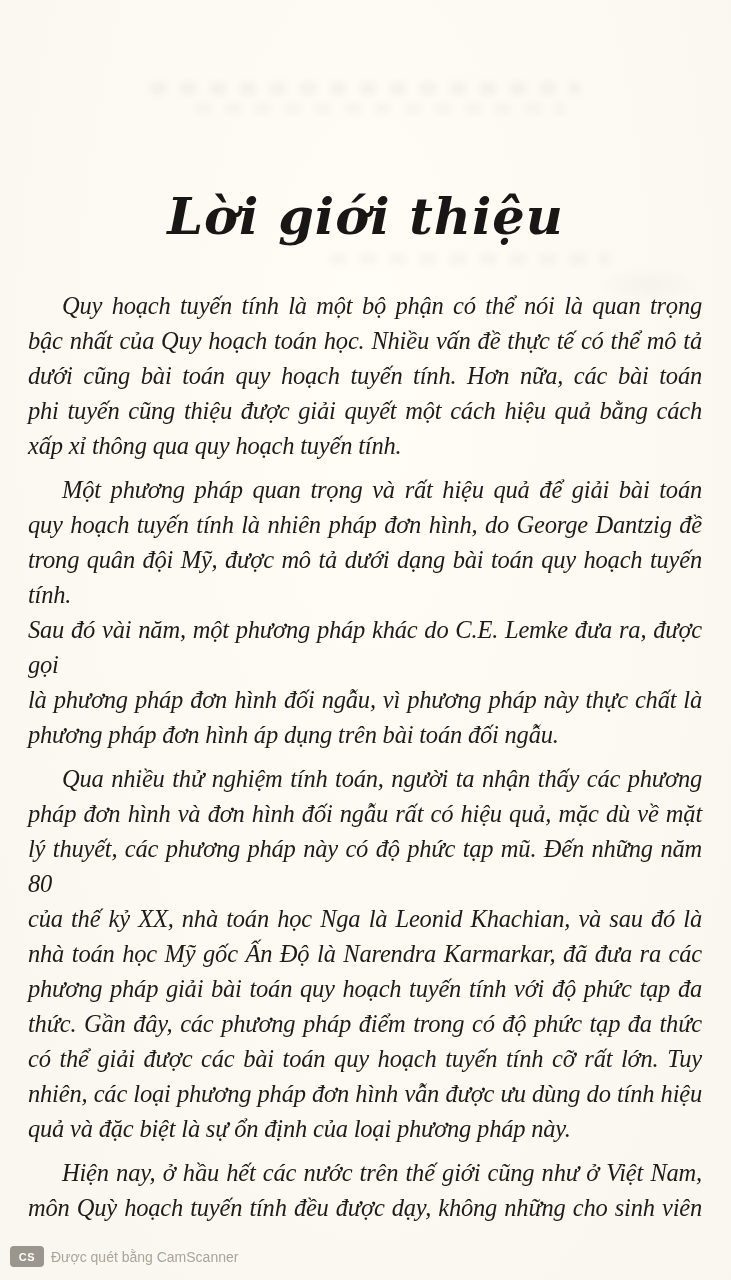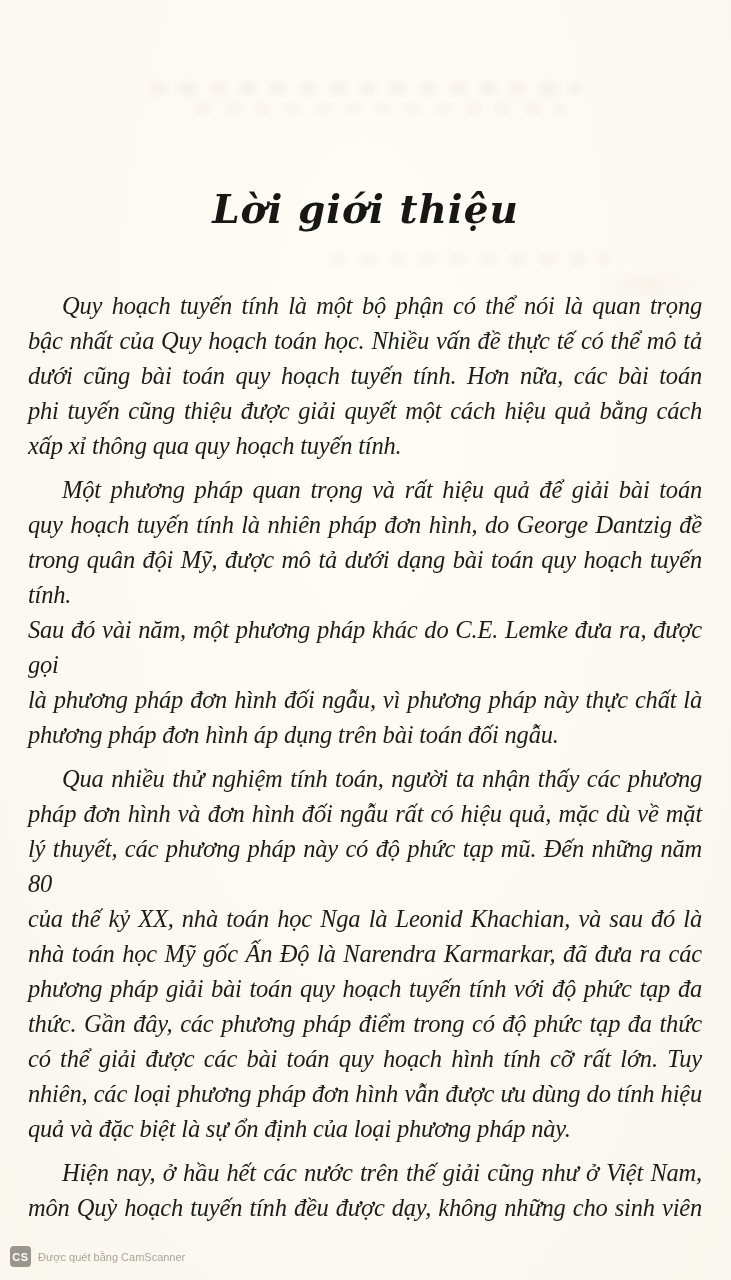--- a/index.html
+++ b/index.html
@@ -33,21 +33,21 @@
         background: radial-gradient(ellipse, rgba(150,130,110,0.18), transparent 70%); }
 
   .title {
     position: absolute;
     top: 186px;
     left: 0; right: 0;
     text-align: center;
     font-family: "DejaVu Serif", serif;
     font-style: italic;
     font-weight: bold;
-    font-size: 39px;
+    font-size: 51px;
     letter-spacing: 1px;
     color: #191715;
   }
   .body-text {
     position: absolute;
     top: 288px;
     left: 28px;
     width: 674px;
     color: #1e1c1a;
     font-style: italic;
@@ -66,35 +66,35 @@
 
   .scan-watermark {
     position: absolute;
     left: 10px;
     top: 1246px;
     display: flex;
     align-items: center;
     gap: 7px;
   }
   .cs-badge {
-    width: 21px; height: 21px;
+    width: 34px; height: 21px;
     background: #9a958d;
     border-radius: 4px;
     color: #fdfdfb;
     font-family: "Liberation Sans", sans-serif;
     font-weight: bold;
     font-size: 11px;
     display: flex;
     align-items: center;
     justify-content: center;
     letter-spacing: 0.5px;
   }
   .cs-caption {
     font-family: "Liberation Sans", sans-serif;
-    font-size: 11px;
+    font-size: 14px;
     color: #aaa49b;
   }
 </style>
 </head>
 <body>
 
 <div class="page">
 
   <div class="bleed bleed-line b1"></div>
   <div class="bleed bleed-line b2"></div>
@@ -123,27 +123,27 @@
     </div>
 
     <div class="paragraph">
       <div class="line first">Qua nhiều thử nghiệm tính toán, người ta nhận thấy các phương</div>
       <div class="line">pháp đơn hình và đơn hình đối ngẫu rất có hiệu quả, mặc dù về mặt</div>
       <div class="line">lý thuyết, các phương pháp này có độ phức tạp mũ. Đến những năm 80</div>
       <div class="line">của thế kỷ XX, nhà toán học Nga là Leonid Khachian, và sau đó là</div>
       <div class="line">nhà toán học Mỹ gốc Ấn Độ là Narendra Karmarkar, đã đưa ra các</div>
       <div class="line">phương pháp giải bài toán quy hoạch tuyến tính với độ phức tạp đa</div>
       <div class="line">thức. Gần đây, các phương pháp điểm trong có độ phức tạp đa thức</div>
-      <div class="line">có thể giải được các bài toán quy hoạch hình tính cỡ rất lớn. Tuy</div>
+      <div class="line">có thể giải được các bài toán quy hoạch tuyến tính cỡ rất lớn. Tuy</div>
       <div class="line">nhiên, các loại phương pháp đơn hình vẫn được ưu dùng do tính hiệu</div>
       <div class="line last">quả và đặc biệt là sự ổn định của loại phương pháp này.</div>
     </div>
 
     <div class="paragraph">
-      <div class="line first">Hiện nay, ở hầu hết các nước trên thế giải cũng như ở Việt Nam,</div>
+      <div class="line first">Hiện nay, ở hầu hết các nước trên thế giới cũng như ở Việt Nam,</div>
       <div class="line">môn Quỳ hoạch tuyến tính đều được dạy, không những cho sinh viên</div>
 
     </div>
 
   </div>
 
   <div class="scan-watermark">
     <div class="cs-badge">CS</div>
     <div class="cs-caption">Được quét bằng CamScanner</div>
   </div>

